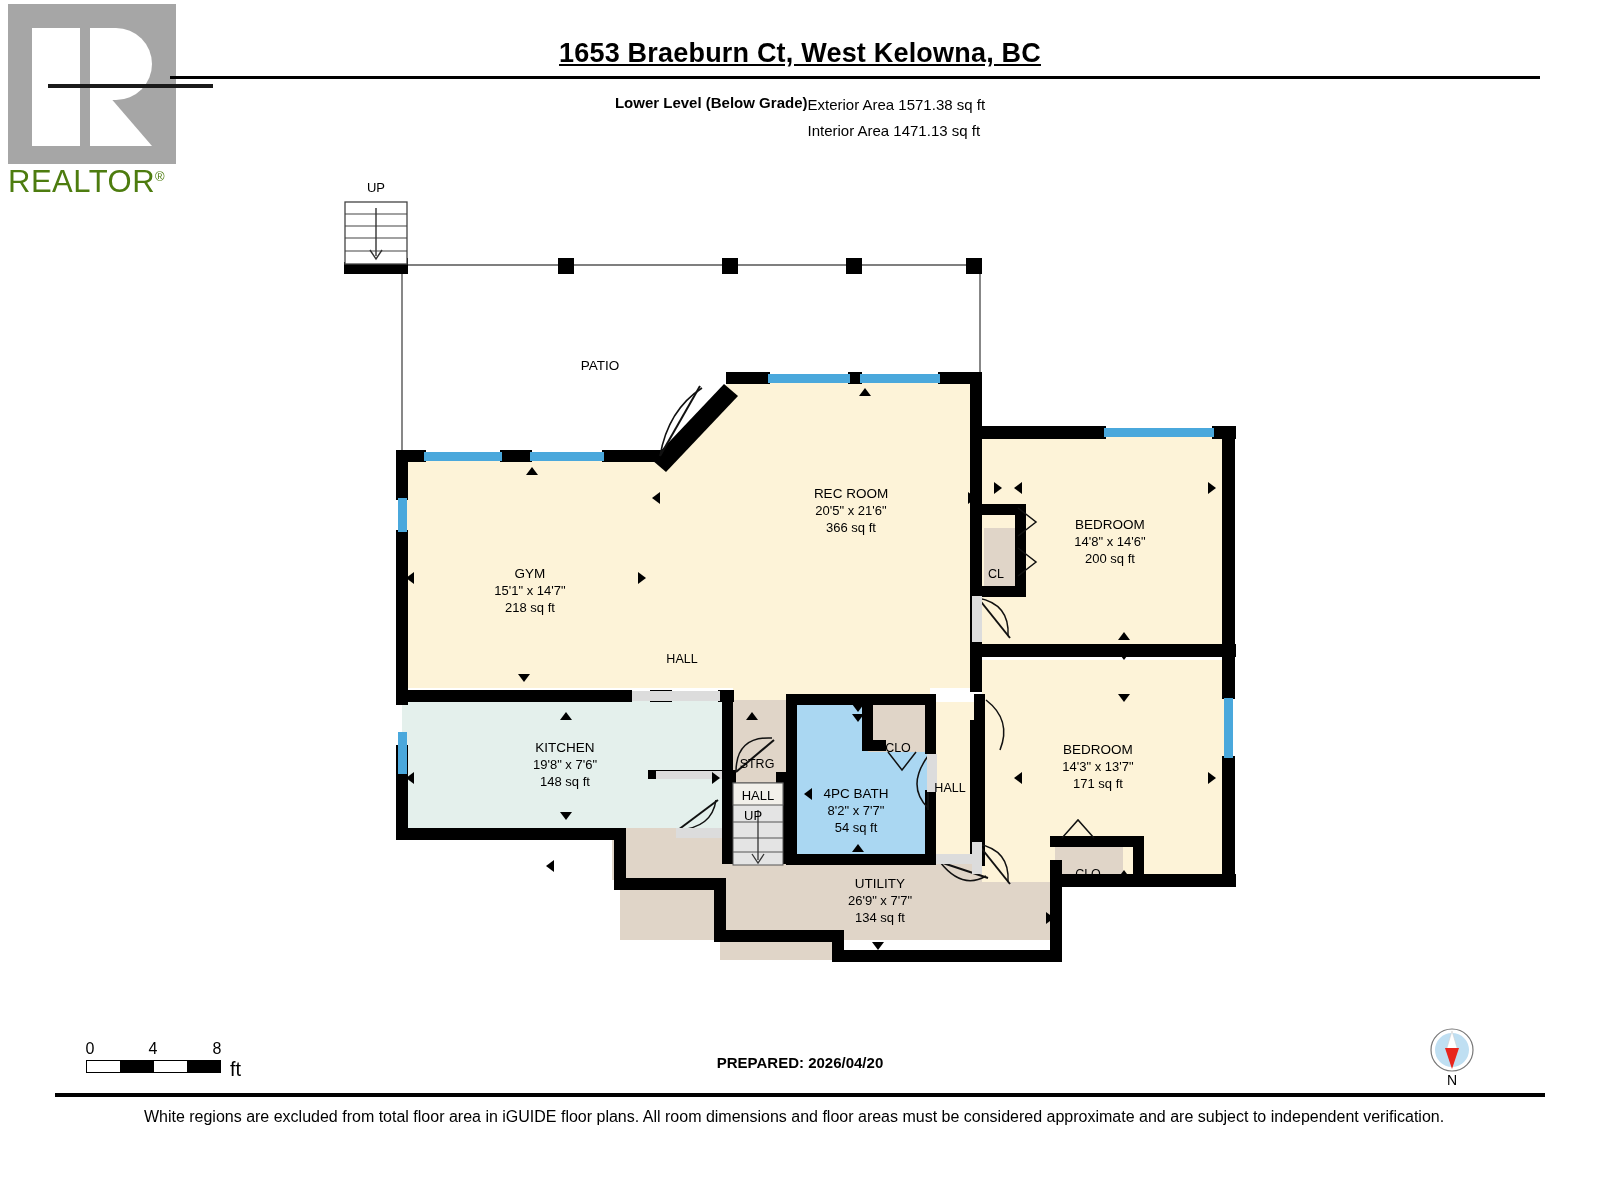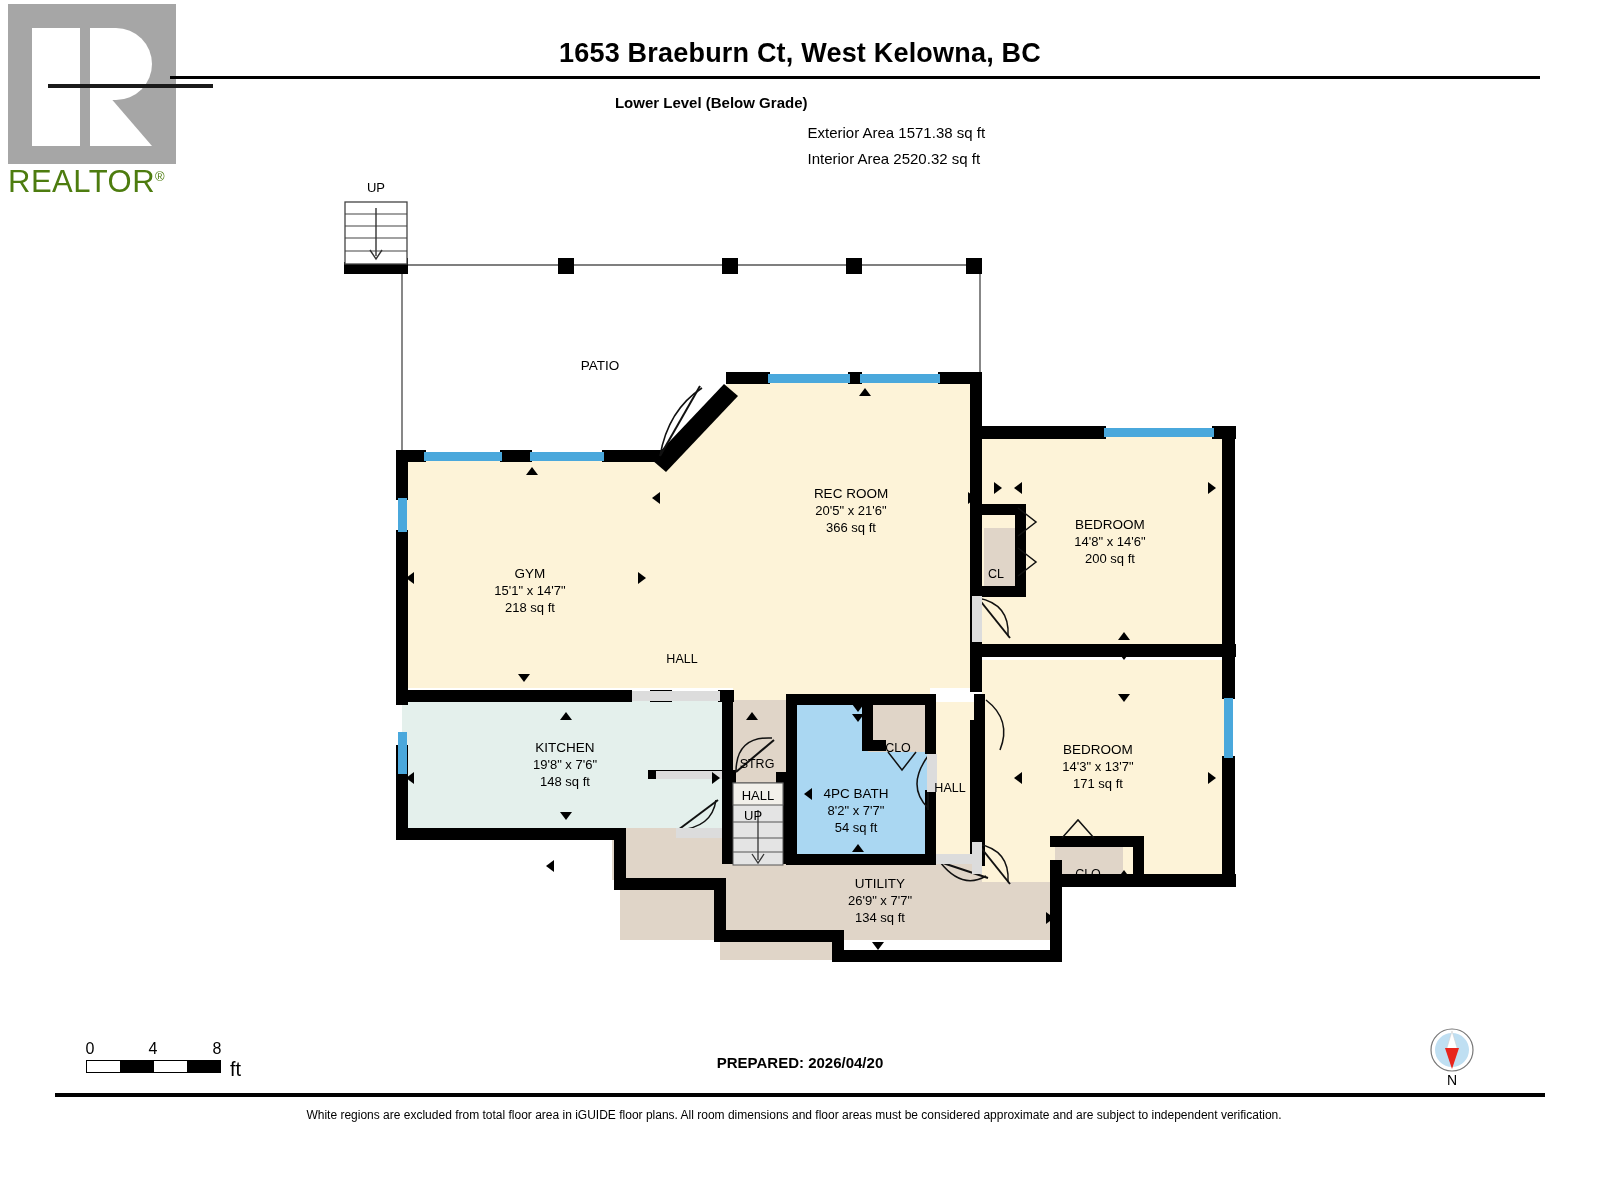--- a/index.html
+++ b/index.html
@@ -62,39 +62,40 @@
 
   
   #plan-title {
     position: absolute;
     left: 0; right: 0;
     top: 38px;
     text-align: center;
     font-size: 27px;
     font-weight: bold;
     letter-spacing: 0.2px;
+    text-decoration: underline;
   }
   #title-rule {
     position: absolute;
     left: 170px;
     right: 60px;
     top: 76px;
     height: 3px;
     background: #000;
   }
   #subhead {
     position: absolute;
     left: 0; right: 0;
     top: 92px;
     display: flex;
     justify-content: center;
     font-size: 15px;
   }
   #level-label { font-weight: bold; padding-top: 2px; }
-  #areas { line-height: 1.75; margin-top: 28px; }
+  #areas { line-height: 1.75; }
 
   
   #floorplan-svg {
     position: absolute;
     left: 0;
     top: 160px;
     width: 1600px;
     height: 830px;
   }
 
@@ -154,21 +155,21 @@
     right: 55px;
     top: 1093px;
     height: 4px;
     background: #000;
   }
   #disclaimer {
     position: absolute;
     left: 0; right: 12px;
     top: 1108px;
     text-align: center;
-    font-size: 12px;
+    font-size: 16px;
   }
 
   
   .rm-name { font-family: "Liberation Sans", sans-serif; font-size: 13.5px; text-anchor: middle; fill: #000; }
   .rm-dim  { font-family: "Liberation Sans", sans-serif; font-size: 13px;  text-anchor: middle; fill: #000; }
   .rm-small{ font-family: "Liberation Sans", sans-serif; font-size: 12.5px; text-anchor: middle; fill: #000; }
   .stair-lbl { font-family: "Liberation Sans", sans-serif; font-size: 13px; text-anchor: middle; fill: #000; }
 </style>
 </head>
 <body>
@@ -184,21 +185,21 @@
   <div id="realtor-bar"></div>
   <div id="realtor-word"><span>REALTOR</span><sup>®</sup></div>
 </div>
 
 <div id="plan-title">1653 Braeburn Ct, West Kelowna, BC</div>
 <div id="title-rule"></div>
 <div id="subhead">
   <div id="level-label">Lower Level (Below Grade)</div>
   <div id="areas">
     <div>Exterior Area 1571.38 sq ft</div>
-    <div>Interior Area 2520.32 sq ft</div>
+    <div>Interior Area 1471.13 sq ft</div>
   </div>
 </div>
 
 <svg id="floorplan-svg" viewBox="0 0 1600 830">
 
   <g>
 
     <polygon points="402,105 980,105 980,218 730,218 655,295 402,295" fill="#ffffff"></polygon>
 
     <polygon points="402,297 655,297 733,218 978,218 978,528 930,528 930,700 793,700 793,560 733,560 733,528 402,528" fill="#fdf3d8"></polygon>

